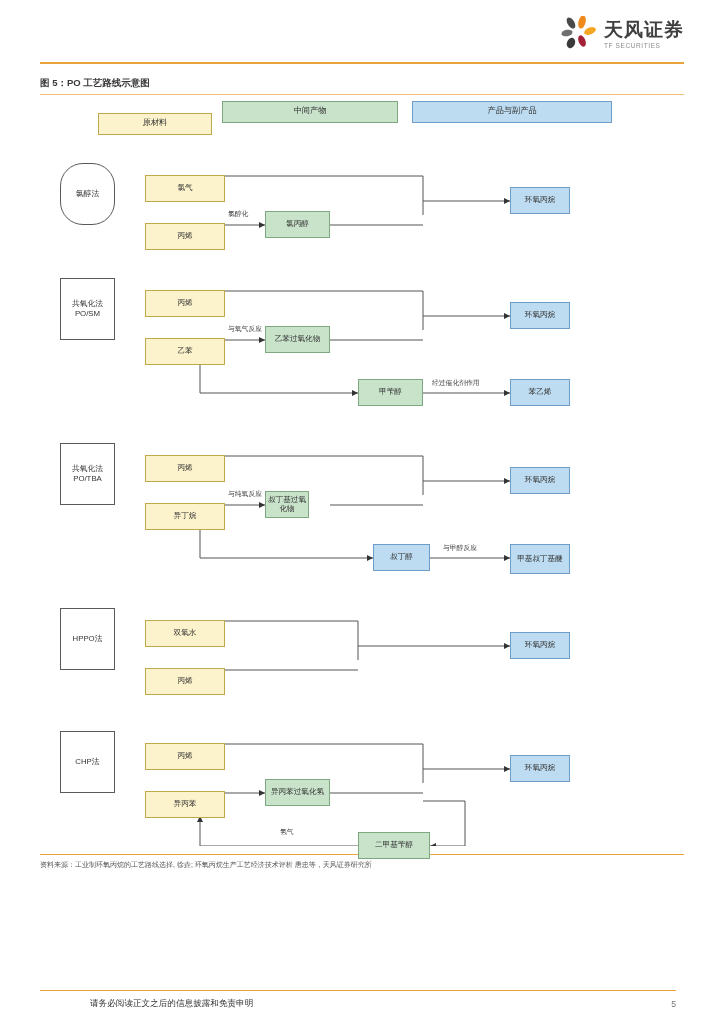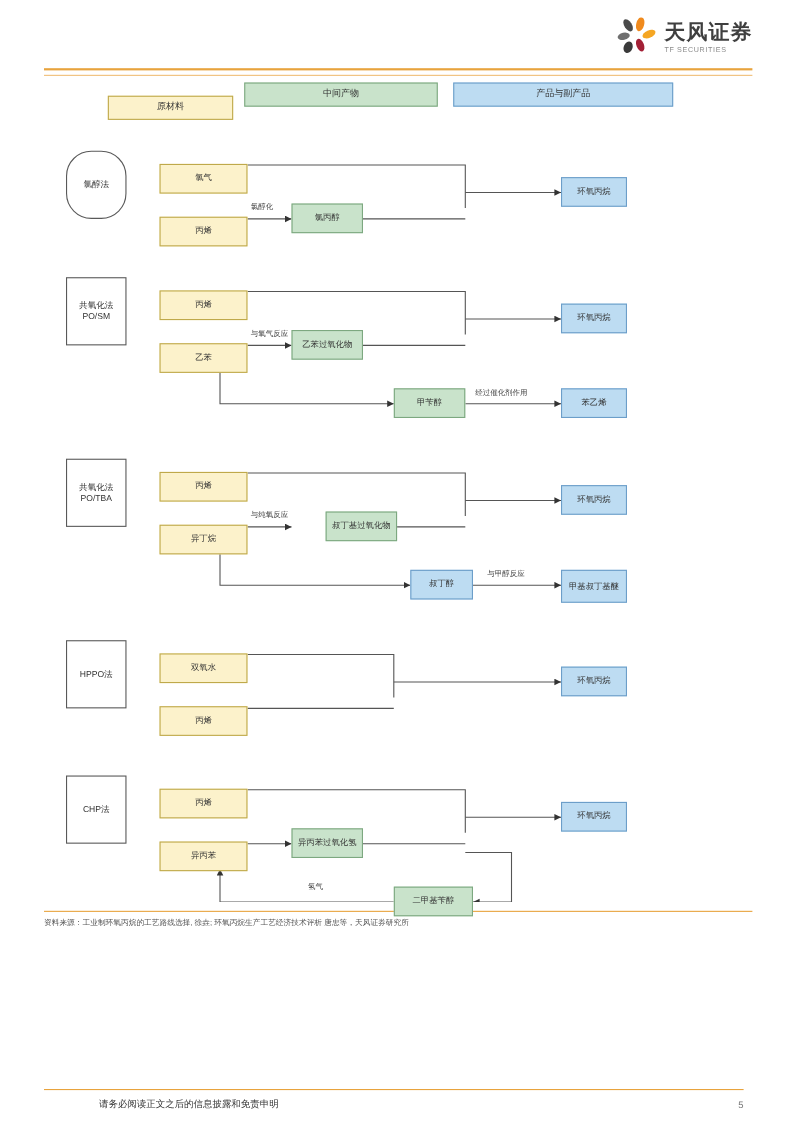--- a/index.html
+++ b/index.html
@@ -91,20 +91,21 @@
         </svg>
       </div>
       <div class="logo-text">
         <div class="logo-cn">天风证券</div>
         <div class="logo-en">TF SECURITIES</div>
       </div>
     </div>
   </div>
   <div class="rule-orange"></div>
 
+  <div class="fig-title">图 5：PO 工艺路线示意图</div>
   <div class="rule-orange thin"></div>
 
   <div class="diagram">
 
     <svg width="644" height="745">
       <defs>
         <marker id="ah" markerWidth="7" markerHeight="7" refX="6" refY="3" orient="auto">
           <path d="M0,0 L6,3 L0,6 z" fill="#333"></path>
         </marker>
       </defs>
@@ -162,21 +163,21 @@
     <div class="node n-inter" style="left:318px; top:278px; width:65px; height:27px;">甲苄醇</div>
     <div class="node n-prod" style="left:470px; top:201px; width:60px; height:27px;">环氧丙烷</div>
     <div class="node n-prod" style="left:470px; top:278px; width:60px; height:27px;text-align:center;">苯乙烯</div>
     <div class="edge-label" style="left:188px; top:223px;">与氧气反应</div>
     <div class="edge-label" style="left:392px; top:277px;">经过催化剂作用</div>
 
     <div class="node n-route" style="left:20px;  top:342px; width:55px; height:62px; white-space:pre-line;">共氧化法
 PO/TBA</div>
     <div class="node n-raw" style="left:105px; top:342px; width:80px; height:27px;">丙烯</div>
     <div class="node n-raw" style="left:105px; top:390px; width:80px; height:27px;">异丁烷</div>
-    <div class="node n-inter" style="left:225px; top:390px; width:65px; height:27px;margin-left:31px;">叔丁基过氧化物</div>
+    <div class="node n-inter" style="left:225px; top:390px; width:44px; height:27px;">叔丁基过氧化物</div>
     <div class="node n-prod" style="left:333px; top:443px; width:57px; height:27px;">叔丁醇</div>
     <div class="node n-prod" style="left:470px; top:366px; width:60px; height:27px;">环氧丙烷</div>
     <div class="node n-prod" style="left:470px; top:443px; width:60px; height:30px;">甲基叔丁基醚</div>
     <div class="edge-label" style="left:188px; top:388px;">与纯氧反应</div>
     <div class="edge-label" style="left:403px; top:442px;">与甲醇反应</div>
 
     <div class="node n-route" style="left:20px;  top:507px; width:55px; height:62px;">HPPO法</div>
     <div class="node n-raw" style="left:105px; top:507px; width:80px; height:27px;">双氧水</div>
     <div class="node n-raw" style="left:105px; top:555px; width:80px; height:27px;">丙烯</div>
     <div class="node n-prod" style="left:470px; top:531px; width:60px; height:27px;">环氧丙烷</div>

